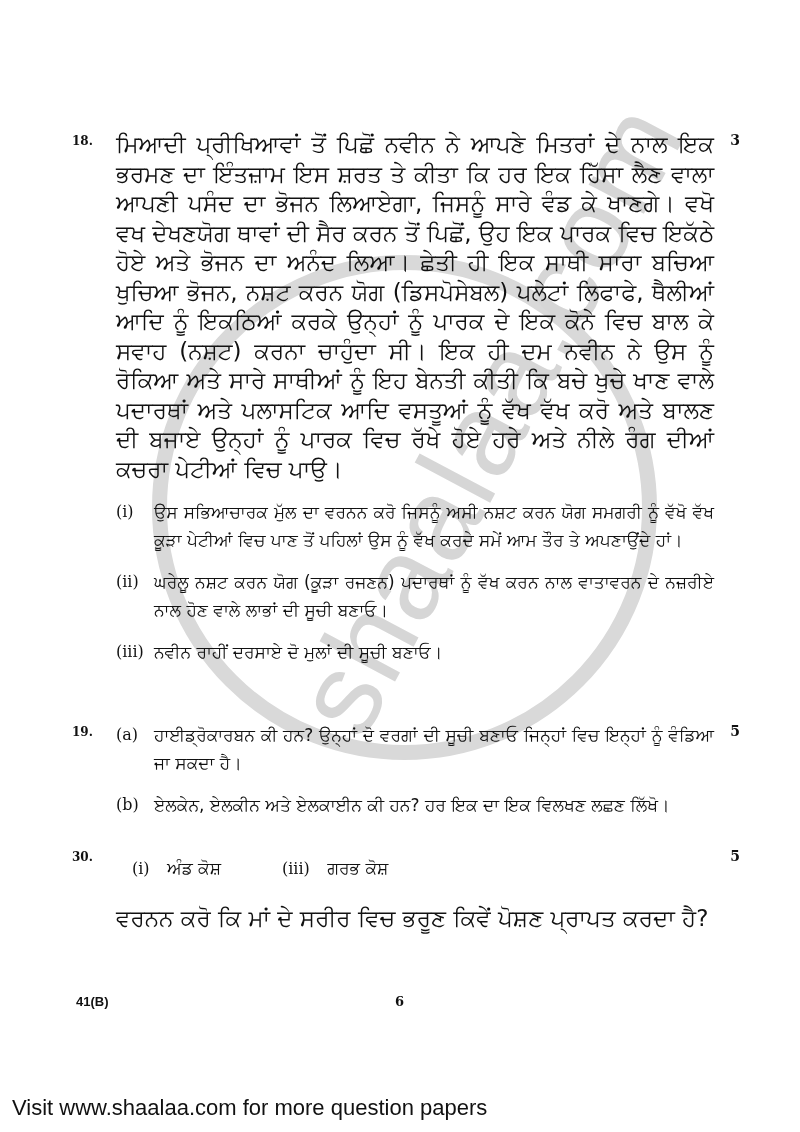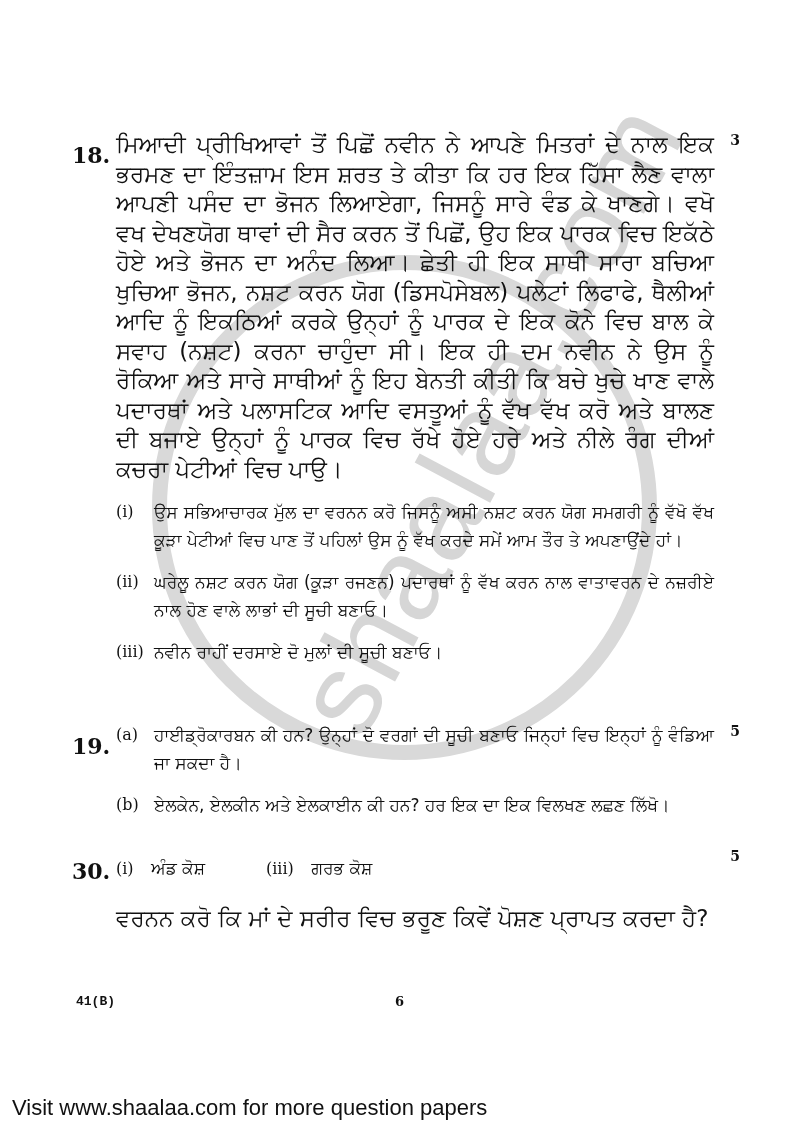--- a/index.html
+++ b/index.html
@@ -11,29 +11,29 @@
     position:absolute; left:152px; top:255px; width:505px; height:505px;
     border:15px solid #d9d9d9; border-radius:50%; box-sizing:border-box; z-index:0;
   }
   .watermark-text {
     position:absolute; left:215px; top:470px; width:420px; text-align:center;
     font-family:"Liberation Sans", sans-serif; font-size:118px; color:#d6d6d6;
     transform:rotate(-62deg); transform-origin:center; z-index:0; letter-spacing:2px;
   }
   .content { position:absolute; left:0; top:0; width:800px; z-index:1; }
   .q { position:absolute; left:72px; width:660px; }
-  .qnum { position:absolute; left:0; top:12px; font-family:"DejaVu Serif", serif; font-weight:bold; font-size:22px; }
+  .qnum { position:absolute; left:0; top:4px; font-family:"DejaVu Serif", serif; font-weight:bold; font-size:12px; }
   .marks { position:absolute; right:-8px; top:2px; font-family:"DejaVu Serif", serif; font-weight:bold; font-size:14px; }
   .para { margin-left:44px; width:598px; font-size:23px; line-height:29.5px; text-align:justify; }
   .sub { position:relative; margin-left:44px; width:598px; font-size:17px; line-height:28px; }
   .sub .label { position:absolute; left:0; top:0; font-family:"DejaVu Serif", serif; font-size:16px; }
   .sub .text { margin-left:38px; text-align:justify; }
-  .row { display:flex; align-items:baseline; font-size:17px; margin-left:44px; }
+  .row { display:flex; align-items:baseline; font-size:17px; margin-left:60px; }
   .roman { font-family:"DejaVu Serif", serif; font-size:16px; margin-right:12px; }
-  .footer-code { position:absolute; left:76px; top:994px; font-family:Liberation Mono, monospace; font-weight:bold; font-size:13px; }
+  .footer-code { position:absolute; left:76px; top:994px; font-family:Liberation Sans, sans-serif; font-weight:bold; font-size:13px; }
   .footer-page { position:absolute; left:395px; top:994px; font-family:"DejaVu Serif", serif; font-weight:bold; font-size:13px; }
   .visit { position:absolute; left:12px; top:1095px; font-family:"Liberation Sans", sans-serif; font-size:22px; color:#111; }
 </style>
 </head>
 <body>
 
 <div class="watermark-ring"></div>
 <div class="watermark-text">shaalaa.com</div>
 
 <div class="content">

